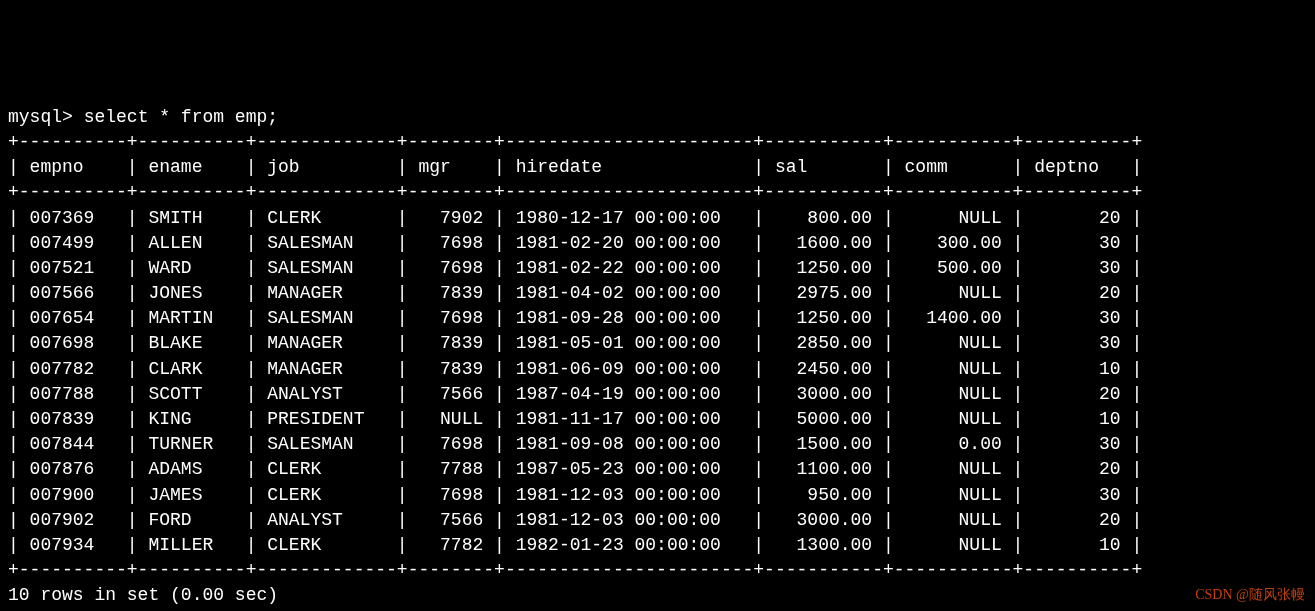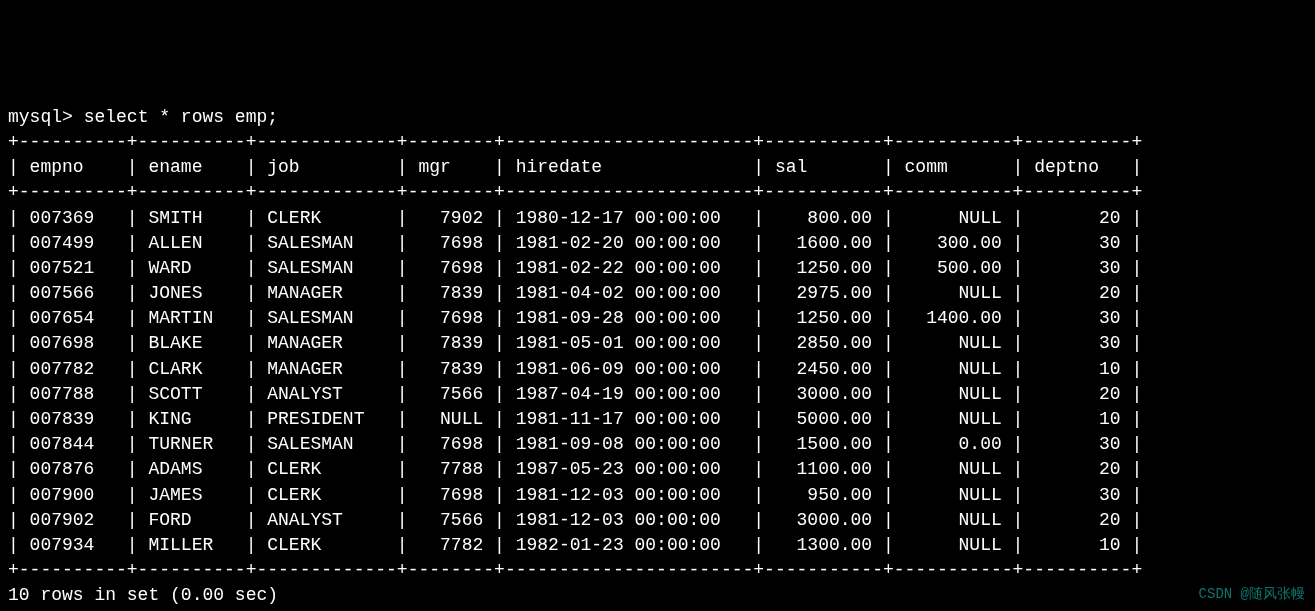--- a/index.html
+++ b/index.html
@@ -14,32 +14,32 @@
       height: 611px;
       box-sizing: border-box;
       overflow: hidden;
       position: relative;
       white-space: pre;
     }
     .watermark {
       position: absolute;
       bottom: 6px;
       right: 10px;
-      color: #0f766e;
+      color: #c2410c;
       font-size: 14px;
-      font-family: Liberation Mono, monospace;
+      font-family: Liberation Serif, serif;
       white-space: normal;
     }
   </style>
 </head>
 <body>
 
 
 
-<div><span>mysql&gt; </span><span>select * rows emp;</span>
+<div><span>mysql&gt; </span><span>select * from emp;</span>
 <span id="border-top">+----------+----------+-------------+--------+-----------------------+-----------+-----------+----------+</span>
 <span id="header-row">| empno    | ename    | job         | mgr    | hiredate              | sal       | comm      | deptno   |</span>
 <span id="border-mid">+----------+----------+-------------+--------+-----------------------+-----------+-----------+----------+</span>
 <span id="table-body">| 007369   | SMITH    | CLERK       |   7902 | 1980-12-17 00:00:00   |    800.00 |      NULL |       20 |
 | 007499   | ALLEN    | SALESMAN    |   7698 | 1981-02-20 00:00:00   |   1600.00 |    300.00 |       30 |
 | 007521   | WARD     | SALESMAN    |   7698 | 1981-02-22 00:00:00   |   1250.00 |    500.00 |       30 |
 | 007566   | JONES    | MANAGER     |   7839 | 1981-04-02 00:00:00   |   2975.00 |      NULL |       20 |
 | 007654   | MARTIN   | SALESMAN    |   7698 | 1981-09-28 00:00:00   |   1250.00 |   1400.00 |       30 |
 | 007698   | BLAKE    | MANAGER     |   7839 | 1981-05-01 00:00:00   |   2850.00 |      NULL |       30 |
 | 007782   | CLARK    | MANAGER     |   7839 | 1981-06-09 00:00:00   |   2450.00 |      NULL |       10 |

